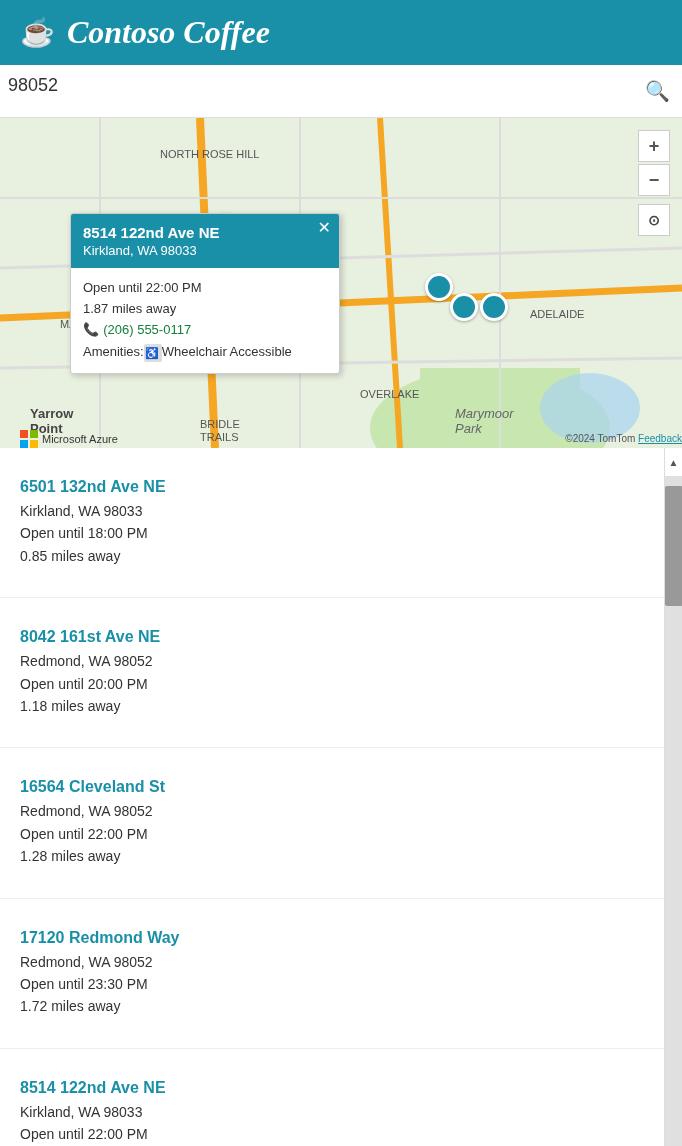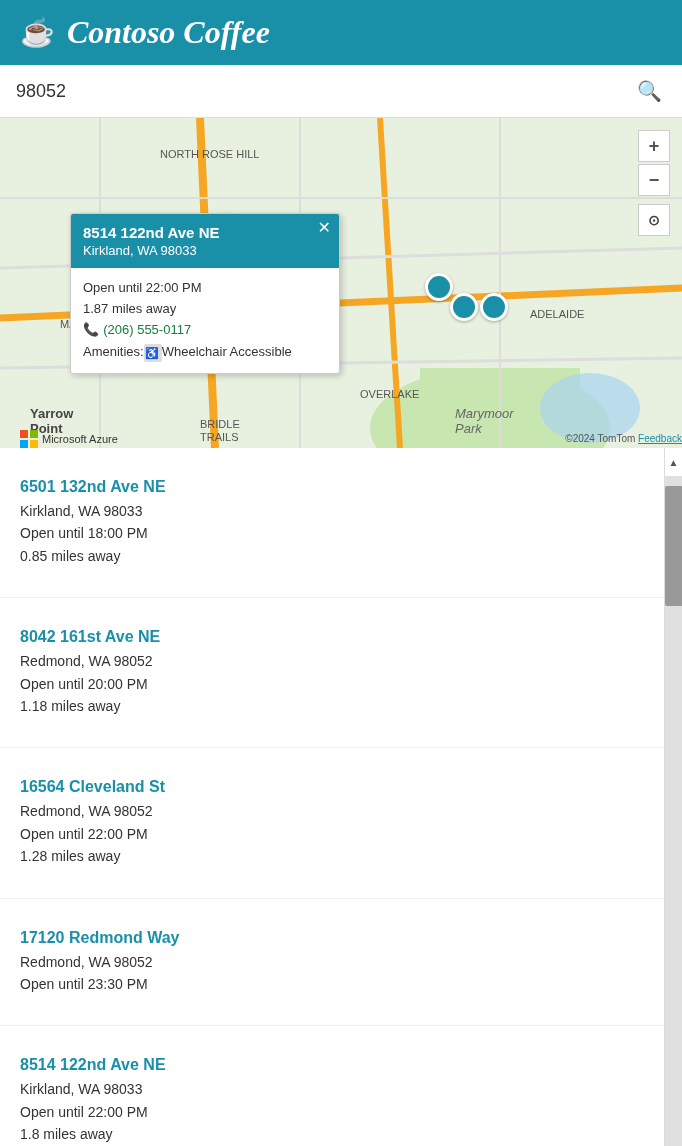--- a/index.html
+++ b/index.html
@@ -28,23 +28,23 @@
       font-family: Georgia, 'Times New Roman', serif;
       font-size: 32px;
       font-weight: bold;
       font-style: italic;
       color: white;
     }
 
     
     .search-bar {
       background: white;
-      padding: 10px 16px;
-      display: flex;
-      align-items: center;
+      padding: 10px 8px;
+      display: flex;
+      align-items: flex-start;
       border-bottom: 1px solid #ddd;
     }
     .search-input {
       flex: 1;
       border: none;
       outline: none;
       font-size: 18px;
       color: #333;
     }
     .search-icon-btn {
@@ -418,20 +418,21 @@
       <div class="result-item">
       <div class="result-address">16564 Cleveland St</div>
       <div class="result-city">Redmond, WA 98052</div>
       <div class="result-hours">Open until 22:00 PM</div>
       <div class="result-distance">1.28 miles away</div>
     </div>
       <div class="result-item">
       <div class="result-address">17120 Redmond Way</div>
       <div class="result-city">Redmond, WA 98052</div>
       <div class="result-hours">Open until 23:30 PM</div>
+      <div class="result-distance">1.72 miles away</div>
     </div>
       <div class="result-item">
       <div class="result-address">8514 122nd Ave NE</div>
       <div class="result-city">Kirkland, WA 98033</div>
       <div class="result-hours">Open until 22:00 PM</div>
       <div class="result-distance">1.8 miles away</div>
     </div>
     </div>
   <div class="scroll-arrows">
     <button class="scroll-arrow-btn">▲</button>

